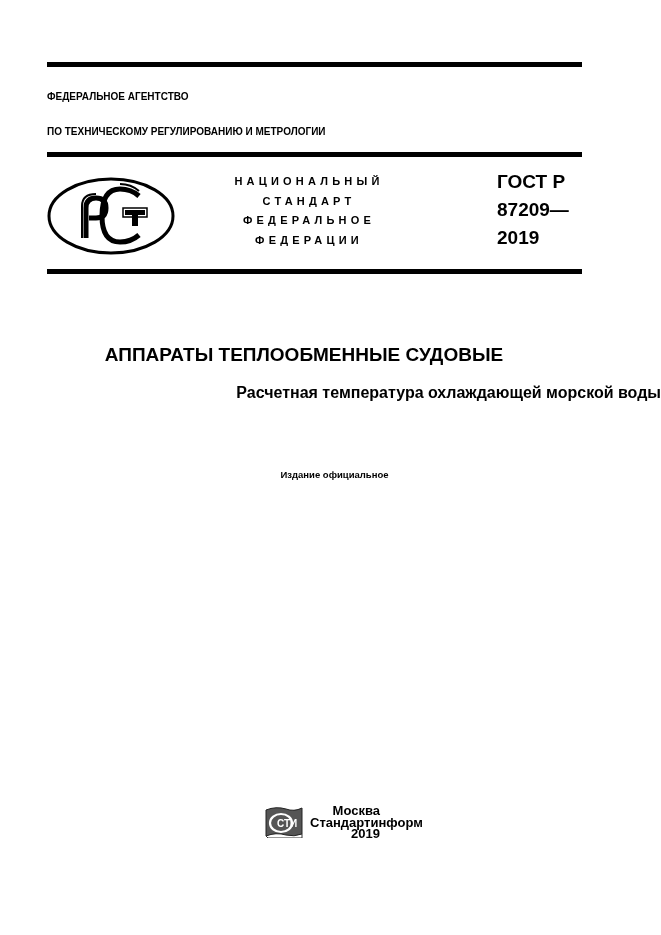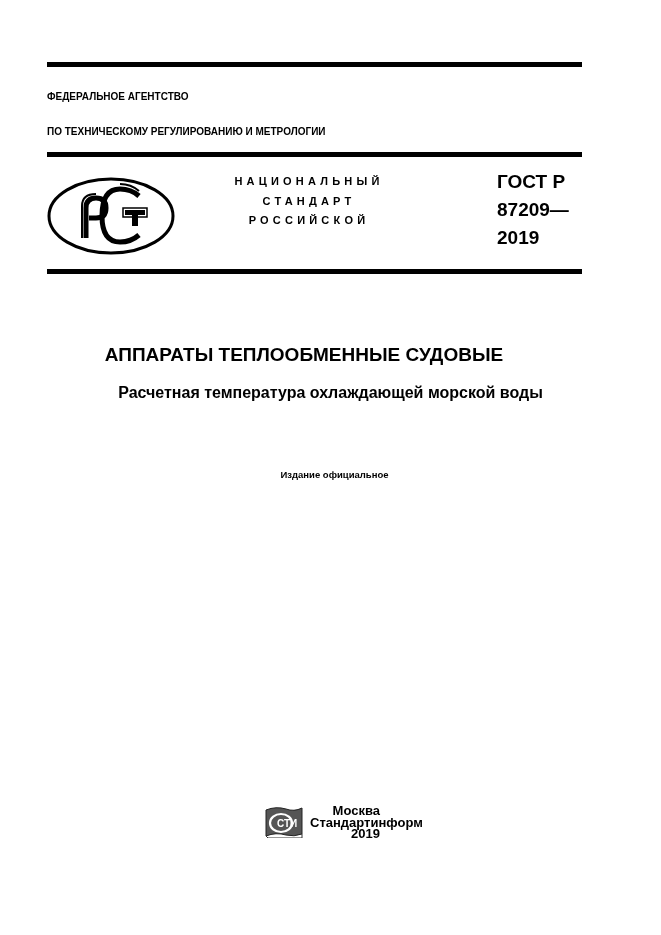--- a/index.html
+++ b/index.html
@@ -61,21 +61,21 @@
       width: 608px;
       text-align: center;
       font-weight: bold;
       font-size: 19px;
       top: 344px;
     }
     .subtitle {
       position: absolute;
       left: 0;
       width: 661px;
-      text-align: center;
+      text-align: right;
       font-weight: bold;
       font-size: 16px;
       top: 384px;
     }
     .edition {
       position: absolute;
       left: 0;
       width: 661px;
       text-align: center;
       font-weight: bold;
@@ -121,21 +121,22 @@
   <path d="M93 15 Q85 8 74 8" fill="none" stroke="#000" stroke-width="2"></path>
 
   <rect x="79" y="34" width="20" height="5" fill="#000"></rect>
   <rect x="86" y="34" width="6" height="16" fill="#000"></rect>
   <rect x="77" y="32" width="24" height="9" fill="none" stroke="#000" stroke-width="1.5"></rect>
 </svg>
 
 <div class="natstd">
   <div>НАЦИОНАЛЬНЫЙ</div>
   <div>СТАНДАРТ</div>
-  <div>РОССИЙСКОЙ</div>
+  <div>ФЕДЕРАЛЬНОЕ</div>
+  <div>ФЕДЕРАЦИИ</div>
 </div>
 
 <div class="gost">
   <div>ГОСТ Р</div>
   <div>87209—</div>
   <div>2019</div>
 </div>
 
 <div class="rule" style="top:269px;"></div>
 

